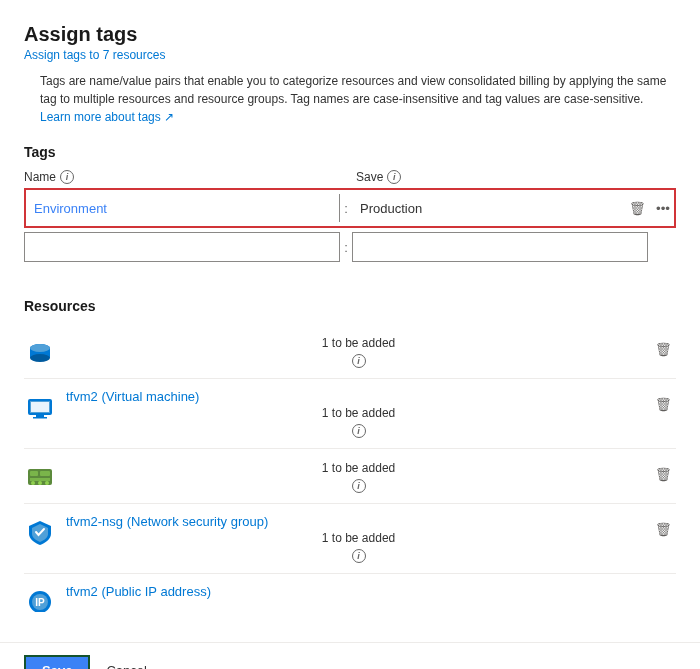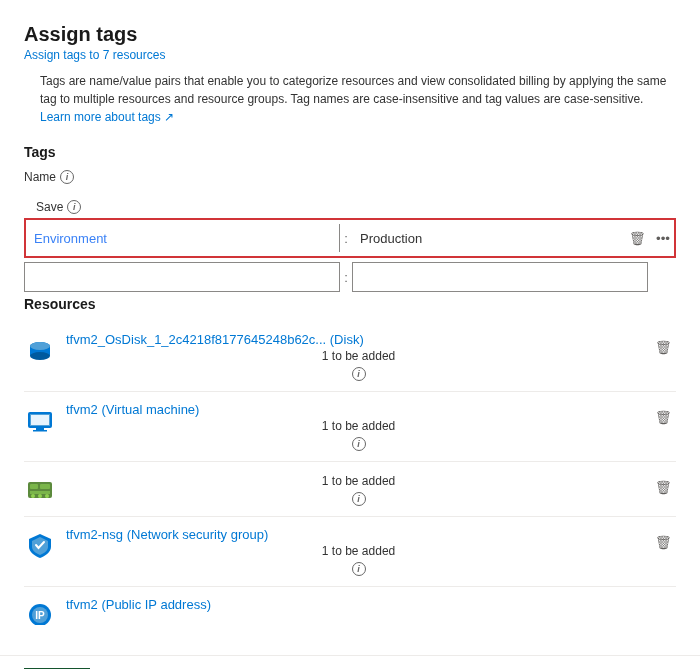--- a/index.html
+++ b/index.html
@@ -36,27 +36,26 @@
       color: #0078d4;
       text-decoration: none;
     }
     .section-title {
       font-size: 14px;
       font-weight: 600;
       margin-bottom: 10px;
       color: #1a1a1a;
     }
     .tags-section {
+      margin-bottom: 36px;
+    }
+    .tags-header {
+      display: flex;
+      gap: 0;
       margin-bottom: 4px;
-    }
-    .tags-header {
-      display: flex;
-      gap: 16px;
-      margin-bottom: 4px;
-      flex-direction: column;
     }
     .col-name-header {
       width: 320px;
       font-size: 12px;
       color: #333;
       display: flex;
       align-items: center;
       gap: 4px;
     }
     .col-value-header {
@@ -274,21 +273,20 @@
     <div class="resource-item">
       <div class="resource-icon">
         <svg width="28" height="28" viewBox="0 0 28 28">
           <ellipse cx="14" cy="10" rx="10" ry="4" fill="#0078d4"></ellipse>
           <rect x="4" y="10" width="20" height="10" fill="#0078d4"></rect>
           <ellipse cx="14" cy="20" rx="10" ry="4" fill="#005a9e"></ellipse>
           <ellipse cx="14" cy="10" rx="10" ry="4" fill="#50a0d8"></ellipse>
         </svg>
       </div>
       <div class="resource-info">
-        <div class="resource-name">tfvm2_OsDisk_1_2c4218f8177645248b62c... (Disk)</div>
         <div class="resource-status">
           <span>1 to be added</span>
           <span class="info-icon">i</span>
         </div>
       </div>
       <div class="resource-delete">
         <button class="icon-btn">
           <span>🗑</span>
         </button>
       </div>

